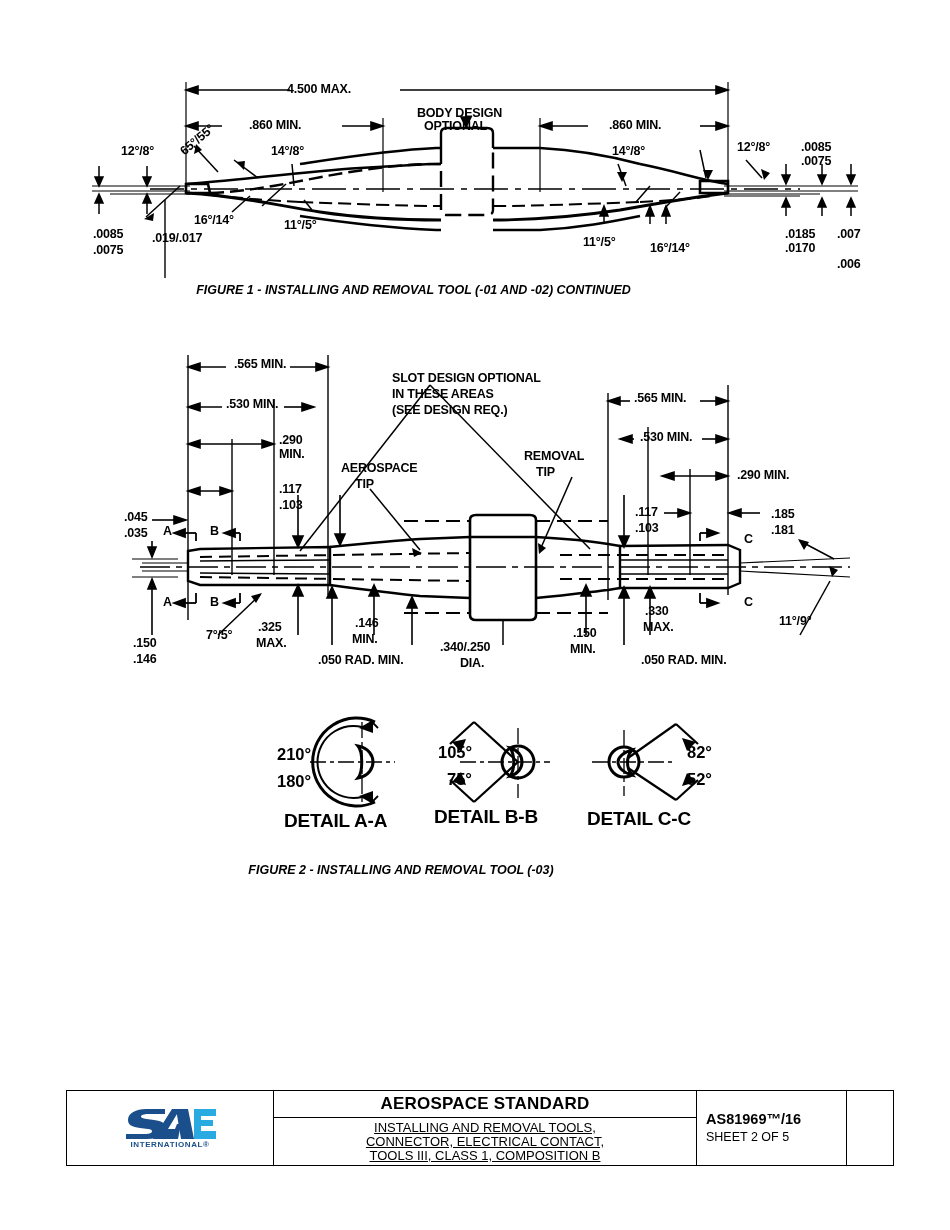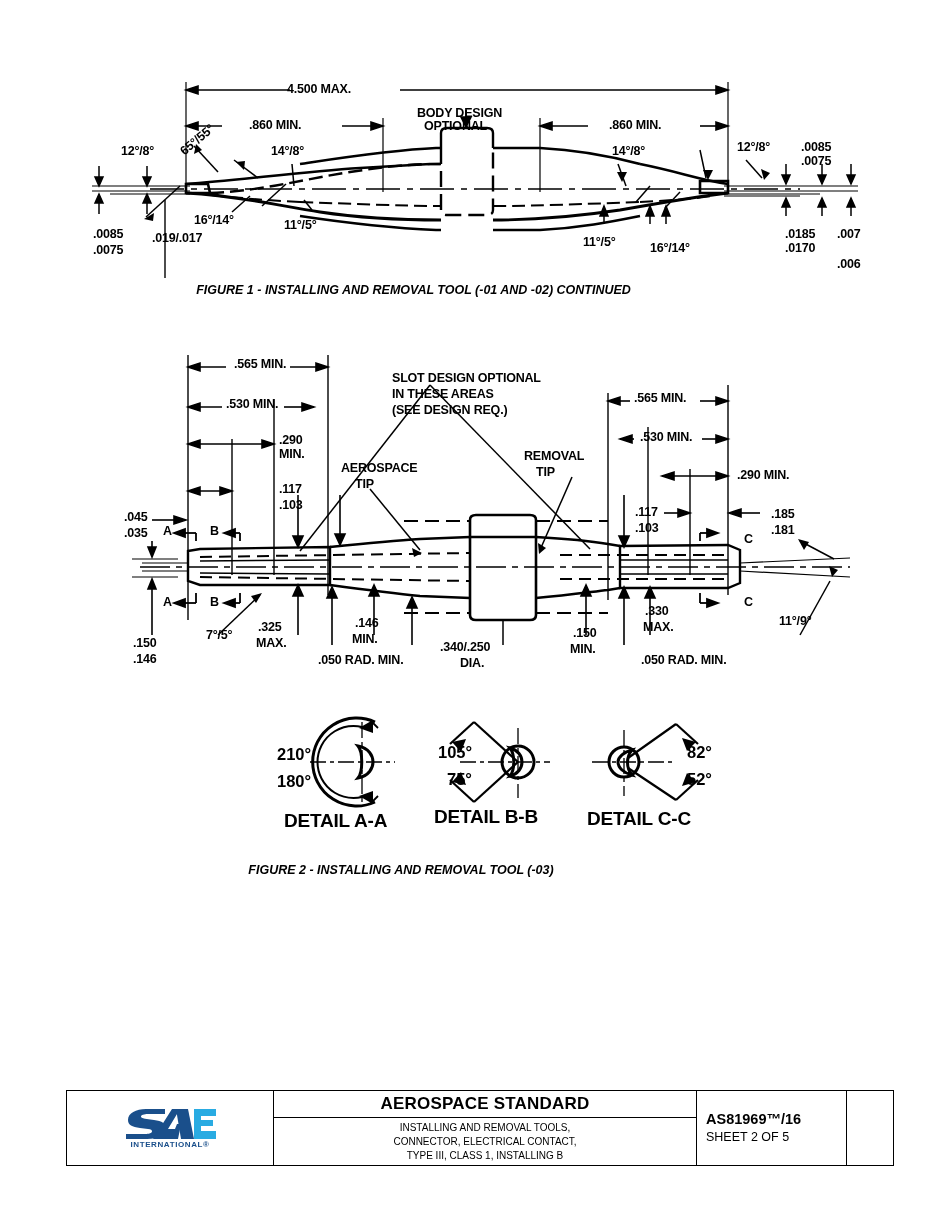--- a/index.html
+++ b/index.html
@@ -32,21 +32,21 @@
   #tb-table{border-collapse:collapse;width:818px;height:76px;table-layout:fixed;}
   #tb-table td{border:1px solid #000;padding:0;vertical-align:middle;}
   .tb-logo{width:206px;text-align:center;}
   .tb-mid{width:422px;text-align:center;}
   .tb-num{width:140px;padding-left:9px !important;text-align:left;}
   .tb-end{width:46px;}
   .as-title{
     font-size:17px;font-weight:bold;letter-spacing:.2px;
     border-bottom:1px solid #000;padding:3px 0 3px 0;
   }
-  .as-sub{font-size:10px;line-height:14px;padding:3px 0 2px 0;}
+  .as-sub{font-size:13px;line-height:14px;padding:3px 0 2px 0;text-decoration:underline;}
   .as-num{font-size:14.5px;font-weight:bold;line-height:19px;}
   .as-sheet{font-size:12.5px;line-height:17px;}
 
   
   .sae-logo{display:inline-block;width:100px;text-align:center;}
   .sae-intl{font-size:8px;font-weight:bold;letter-spacing:.6px;line-height:10px;}
 
   svg{display:block;overflow:visible;}
   .ln{stroke:#000;fill:none;}
 </style>
@@ -632,21 +632,21 @@
               <rect fill="#29abe2" x="74" y="3" width="7" height="30"></rect>
             </svg>
             <div class="sae-intl" style="color:#1a4f8b;">INTERNATIONAL®</div>
           </div>
         </td>
         <td class="tb-mid">
           <div class="as-title">AEROSPACE STANDARD</div>
           <div class="as-sub">
             <div>INSTALLING AND REMOVAL TOOLS,</div>
             <div>CONNECTOR, ELECTRICAL CONTACT,</div>
-            <div>TYPE III, CLASS 1, INSTALLING B</div>
+            <div>TOOLS III, CLASS 1, COMPOSITION B</div>
           </div>
         </td>
         <td class="tb-num">
           <div class="as-num">AS81969™/16</div>
           <div class="as-sheet">SHEET 2 OF 5</div>
         </td>
         <td class="tb-end">&nbsp;</td>
       </tr>
     </tbody>
       </table>

